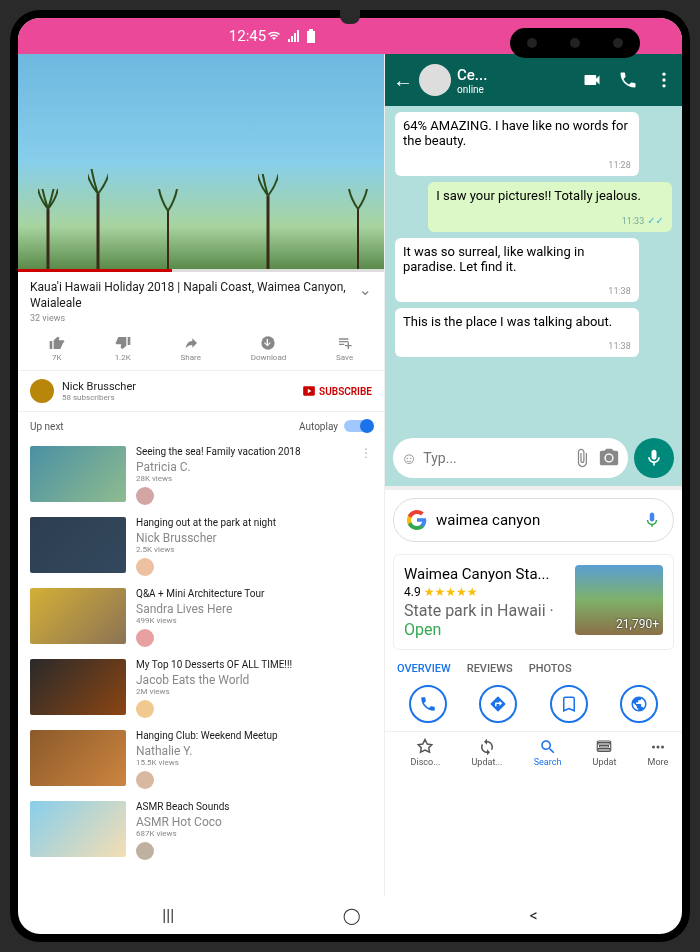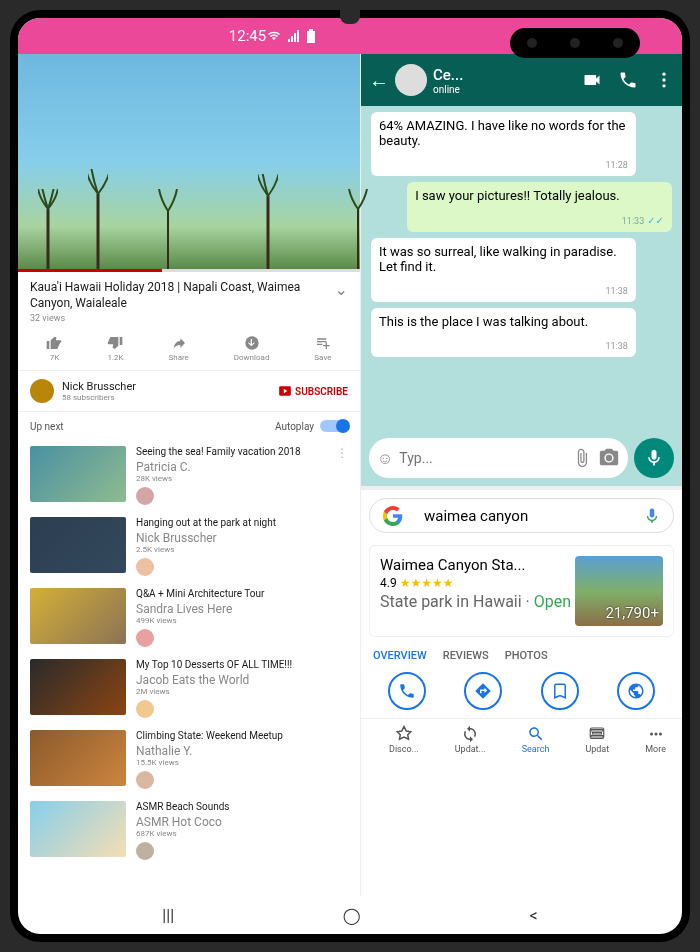--- a/index.html
+++ b/index.html
@@ -63,33 +63,33 @@
 .msg.out .msg-time{color:#7a9;}
 .ticks{color:#34b7f1;font-size:10px;margin-left:3px;}
 .wa-input-row{display:flex;align-items:center;gap:6px;padding:4px 8px 8px;}
 .wa-input-box{flex:1;background:#fff;border-radius:20px;height:40px;display:flex;align-items:center;padding:0 8px;gap:6px;}
 .wa-input-box input{border:none;outline:none;flex:1;font-size:14px;width:30px;}
 .wa-emoji,.wa-attach,.wa-cam{color:#888;}
 .wa-mic{width:40px;height:40px;background:#00897b;border-radius:50%;display:flex;align-items:center;justify-content:center;}
 .wa-mic svg{width:20px;height:20px;fill:#fff;}
 .google-search{flex:1;background:#fff;display:flex;flex-direction:column;}
 .divider-h{height:4px;background:#eee;}
-.search-bar{margin:8px;height:35px;border:1px solid #ddd;border-radius:22px;display:flex;align-items:center;padding:0 12px;gap:20px;}
+.search-bar{margin:8px;height:44px;border:1px solid #ddd;border-radius:22px;display:flex;align-items:center;padding:0 12px;gap:8px;}
 .g-logo{width:22px;height:22px;}
 .search-bar input{border:none;outline:none;flex:1;font-size:15px;}
 .mic-icon{width:18px;height:18px;}
 .result-card{margin:4px 8px;border:1px solid #eee;border-radius:6px;padding:10px;display:flex;}
 .card-info{flex:1;}
 .card-title{font-size:15px;line-height:1.2;}
 .rating-row{display:flex;align-items:center;gap:3px;margin-top:2px;font-size:12px;}
 .stars{color:#fbbc04;}
 .card-type{font-size:16px;color:#666;margin-top:2px;}
 .open{color:#34a853;}
 .card-img{width:88px;height:70px;border-radius:4px;background:linear-gradient(to bottom,#5a9fd4,#7fb069,#8b6f47);position:relative;}
-.img-count{position:absolute;bottom:4px;right:4px;color:#fff;font-size:15px;text-shadow:0 0 2px #000;text-align:center;}
+.img-count{position:absolute;bottom:4px;right:4px;color:#fff;font-size:12px;text-shadow:0 0 2px #000;text-align:center;}
 .tabs{display:flex;gap:16px;padding:8px 12px 2px;font-size:11px;color:#666;font-weight:500;}
 .tab.active{color:#1a73e8;}
 .action-circles{display:flex;justify-content:space-around;padding:8px;}
 .circle-btn{width:38px;height:38px;border:2px solid #1a73e8;border-radius:50%;display:flex;align-items:center;justify-content:center;}
 .circle-btn svg{width:18px;height:18px;fill:#1a73e8;}
 .bottom-nav{display:flex;justify-content:space-around;padding:6px 4px 2px;border-top:1px solid #eee;}
 .nav-item{display:flex;flex-direction:column;align-items:center;font-size:9px;color:#555;gap:1px;margin-left:12px;}
 .nav-item svg{width:18px;height:18px;fill:#555;}
 .nav-item.active{color:#1a73e8;}
 .nav-item.active svg{fill:#1a73e8;}
@@ -247,21 +247,21 @@
   <div class="video-info">
                 <div class="vid-title">My Top 10 Desserts OF ALL TIME!!!</div>
   <div class="vid-channel">Jacob Eats the World</div>
   <div class="vid-views">2M views</div>
   <div class="vid-avatar" style="background:#f0c890"></div>
   </div>
             </div>
             <div class="video-item">
               <div class="thumb" style="background:linear-gradient(135deg,#8b5a2b,#cd853f)"></div>
   <div class="video-info">
-                <div class="vid-title">Climbing State: Weekend Meetup</div>
+                <div class="vid-title">Hanging Club: Weekend Meetup</div>
   <div class="vid-channel">Nathalie Y.</div>
   <div class="vid-views">15.5K views</div>
   <div class="vid-avatar" style="background:#d8b8a0"></div>
   </div>
             </div>
             <div class="video-item">
               <div class="thumb" style="background:linear-gradient(135deg,#87ceeb,#f5deb3)"></div>
   <div class="video-info">
                 <div class="vid-title">ASMR Beach Sounds</div>
   <div class="vid-channel">ASMR Hot Coco</div>

